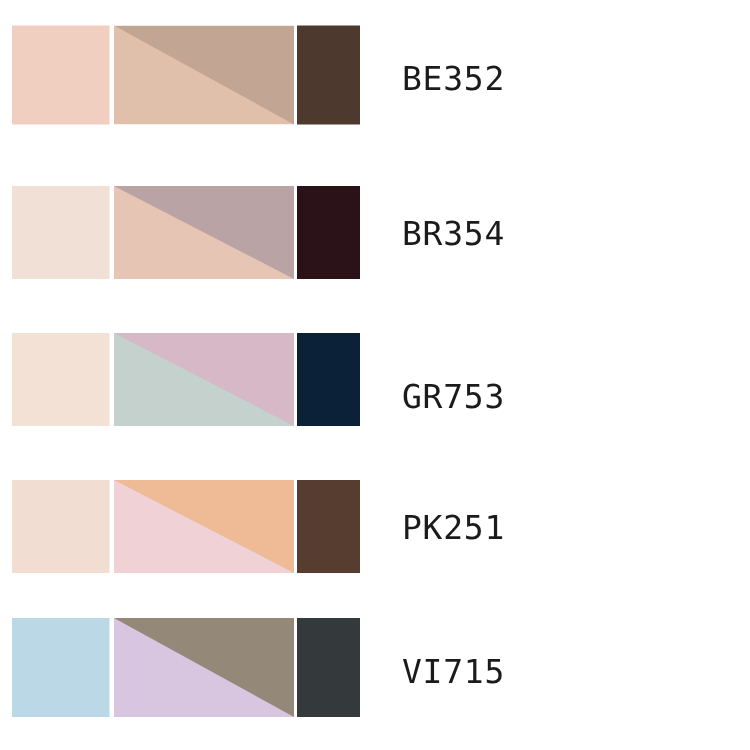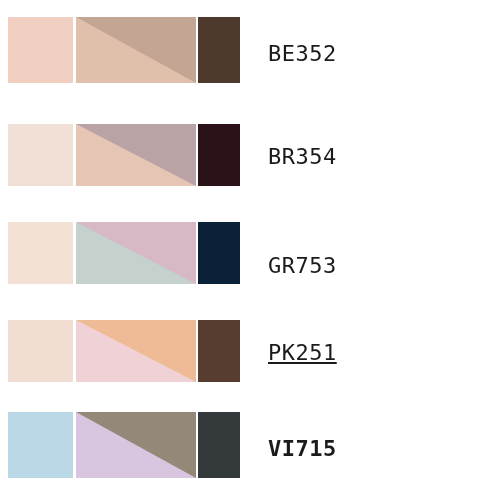--- a/index.html
+++ b/index.html
@@ -66,22 +66,22 @@
   .r4 { top: 320px; }
   .r5 { top: 412px; }
   .r1 .swatch { height: 66px; }
   .r2 .swatch { height: 62px; }
   .r3 .swatch { height: 62px; }
   .r4 .swatch { height: 62px; }
   .r5 .swatch { height: 66px; }
   .r1 .row-label { top: 26px; }
   .r2 .row-label { top: 22px; }
   .r3 .row-label { top: 33px; }
-  .r4 .row-label { top: 22px; text-decoration: underline; }
-  .r5 .row-label { top: 26px; font-weight: bold; }
+  .r4 .row-label { top: 22px; }
+  .r5 .row-label { top: 26px; }
 </style>
 </head>
 <body style="background: rgb(255, 255, 255);">
 
 <div id="palette-sheet" style="background: rgb(255, 255, 255);">
 
   <div class="palette-row r1">
     <div class="swatch swatch-solid-left" style="background-color: rgb(240, 207, 192);"></div>
     <div class="swatch swatch-split-mid">
       <div class="split-layer" style="background-color: rgb(224, 192, 171);"></div>

